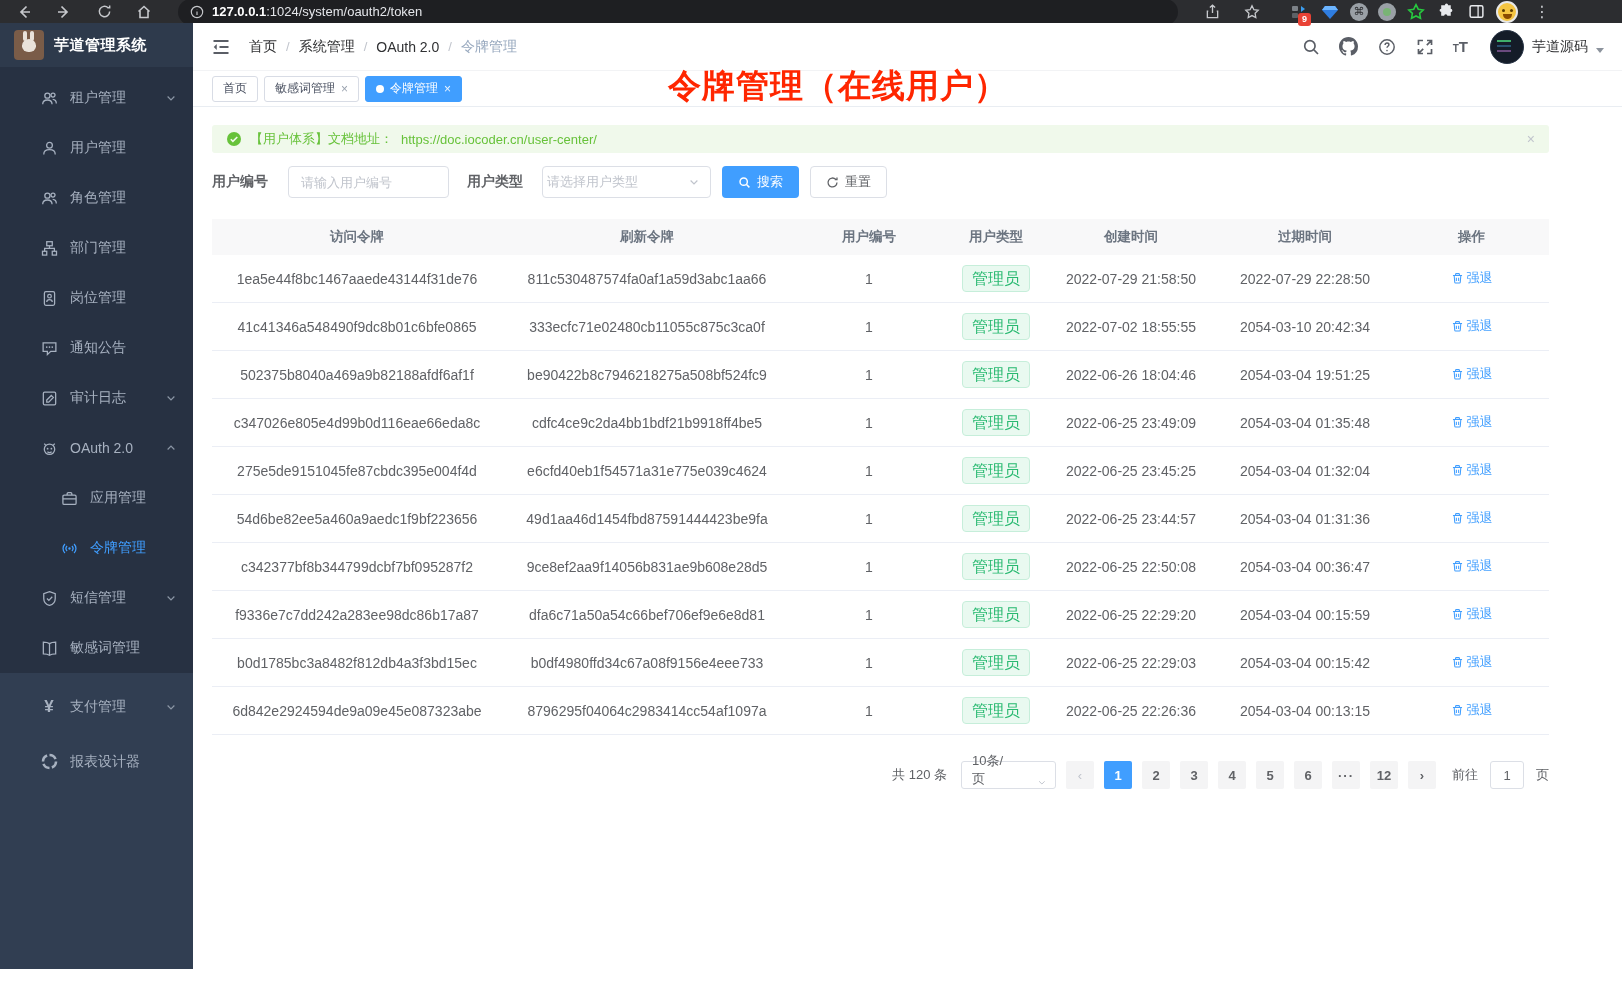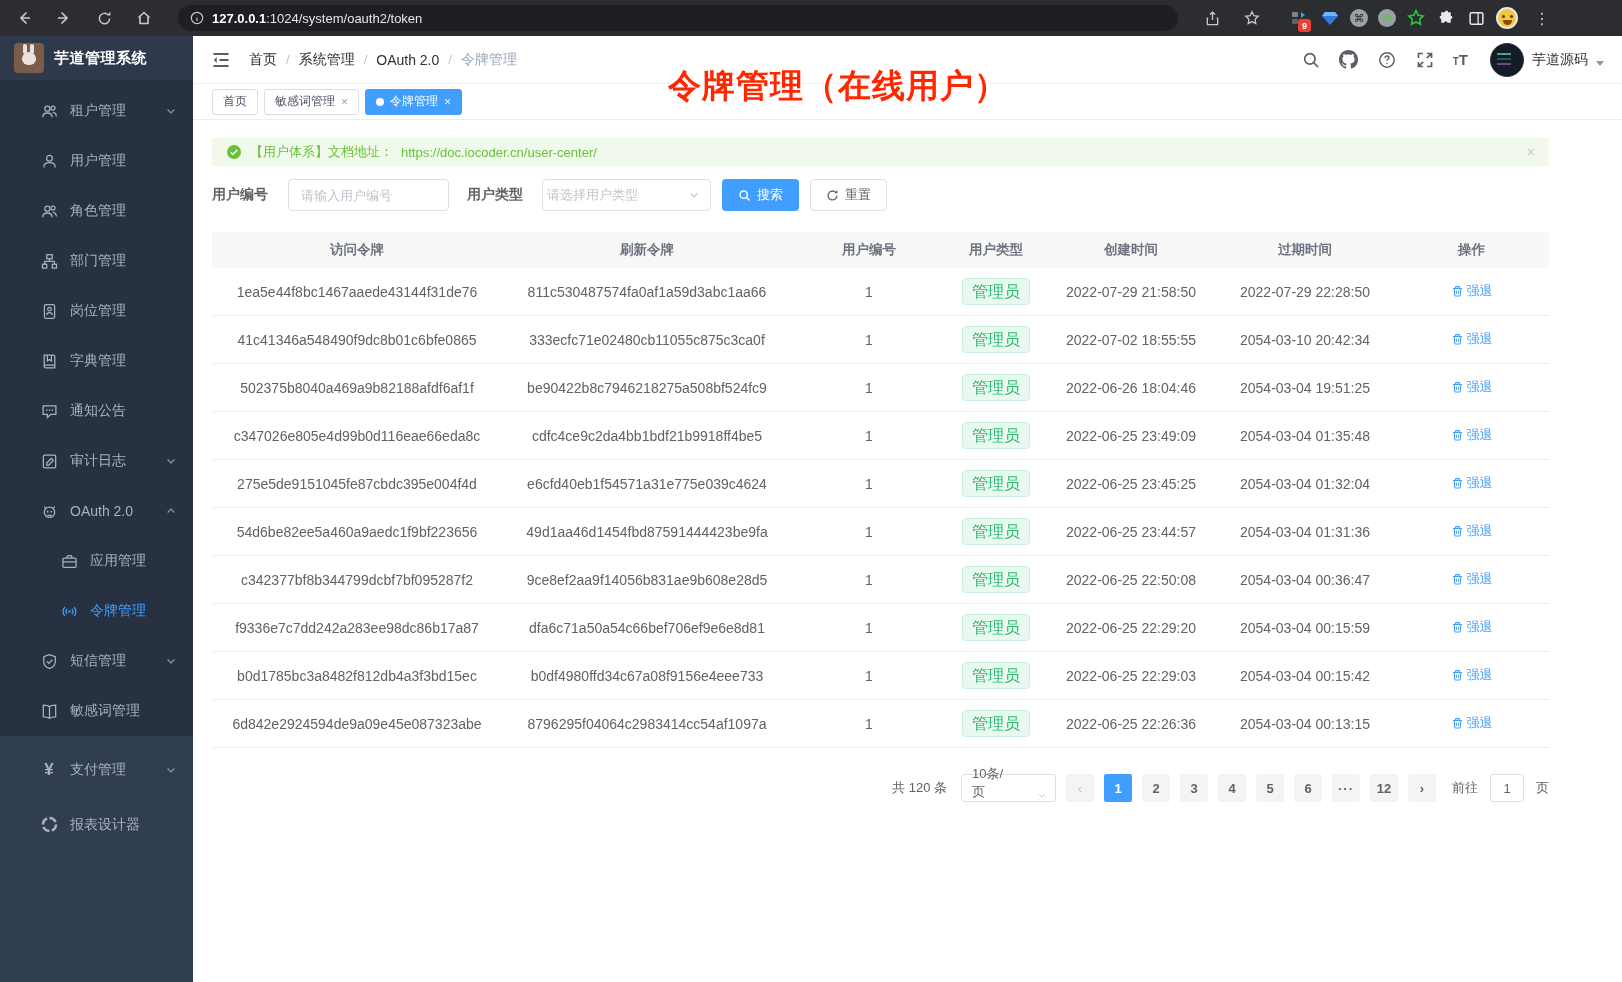--- a/index.html
+++ b/index.html
@@ -1,21 +1,21 @@
 <!DOCTYPE html>
 <html><head>
 <meta charset="utf-8">
 <style>
   * { margin:0; padding:0; box-sizing:border-box; }
   html,body { width:1622px; height:982px; overflow:hidden; }
   body { font-family:"Liberation Sans","DejaVu Sans",sans-serif; background:#fff; position:relative; }
   svg { display:block; }
 
   
-  .browser-bar { height:36px; background:#2c2d30; display:flex; align-items:center; padding:0 10px; gap:12px; }
+  .browser-bar { height:23px; background:#2c2d30; display:flex; align-items:center; padding:0 10px; gap:12px; }
   .bicon { width:28px; height:28px; display:flex; align-items:center; justify-content:center; color:#c6c8cc; border-radius:50%; flex:0 0 auto; }
   .url-pill { flex:0 0 auto; width:1000px; height:26px; background:#1e1f22; border-radius:14px; display:flex; align-items:center; padding:0 12px; gap:8px; margin:0 8px; }
   .url-text { color:#e4e6ea; font-size:13px; }
   .url-text b { font-weight:700; color:#fff; }
   .brx { display:flex; align-items:center; gap:10px; margin-left:12px; }
   .ext { position:relative; width:20px; height:20px; display:flex; align-items:center; justify-content:center; }
   .badge9 { position:absolute; bottom:-4px; left:8px; background:#e94235; color:#fff; font-size:9px; min-width:13px; height:13px; border-radius:3px; display:flex; align-items:center; justify-content:center; font-weight:700; }
   .circ { width:18px; height:18px; border-radius:50%; background:#9aa0a6; display:flex; align-items:center; justify-content:center; color:#2c2d30; font-size:11px; }
   .emoji-face { width:22px; height:22px; border-radius:50%; background:#f5c542; border:2px solid #e8e8e8; position:relative; }
   .emoji-face:before { content:""; position:absolute; left:4px; top:6px; width:3px; height:3px; border-radius:50%; background:#5a3b00; box-shadow:8px 0 0 #5a3b00; }
@@ -255,30 +255,20 @@
               <rect x="3.2" y="1.6" width="9.6" height="12.8" rx="1.4"></rect>
               <circle cx="8" cy="5.8" r="1.7"></circle>
               <path d="M5.4 11.3c0-1.5 1.2-2.3 2.6-2.3s2.6.8 2.6 2.3"></path>
             </svg>
           </span>
           <span class="mi-label">岗位管理</span>
         </div>
         <div class="menu-item">
           <span class="mi-icon">
             <svg width="17" height="17" viewBox="0 0 16 16" fill="none" stroke="currentColor" stroke-width="1.2">
-              <path d="M3 2h8.6A1.4 1.4 0 0 1 13 3.4V14H4.6A1.6 1.6 0 0 1 3 12.4V2z"></path>
-              <path d="M3 11.4h10"></path>
-              <path d="M6 2v5.6l1.9-1.4L9.8 7.6V2"></path>
-            </svg>
-          </span>
-          <span class="mi-label">字典管理</span>
-        </div>
-        <div class="menu-item">
-          <span class="mi-icon">
-            <svg width="17" height="17" viewBox="0 0 16 16" fill="none" stroke="currentColor" stroke-width="1.2">
               <path d="M2 2.8h12v7.8H9.2L6 13.6v-3H2z"></path>
               <circle cx="5.4" cy="6.7" r=".8" fill="currentColor" stroke="none"></circle>
               <circle cx="8" cy="6.7" r=".8" fill="currentColor" stroke="none"></circle>
               <circle cx="10.6" cy="6.7" r=".8" fill="currentColor" stroke="none"></circle>
             </svg>
           </span>
           <span class="mi-label">通知公告</span>
         </div>
         <div class="menu-item">
           <span class="mi-icon">

